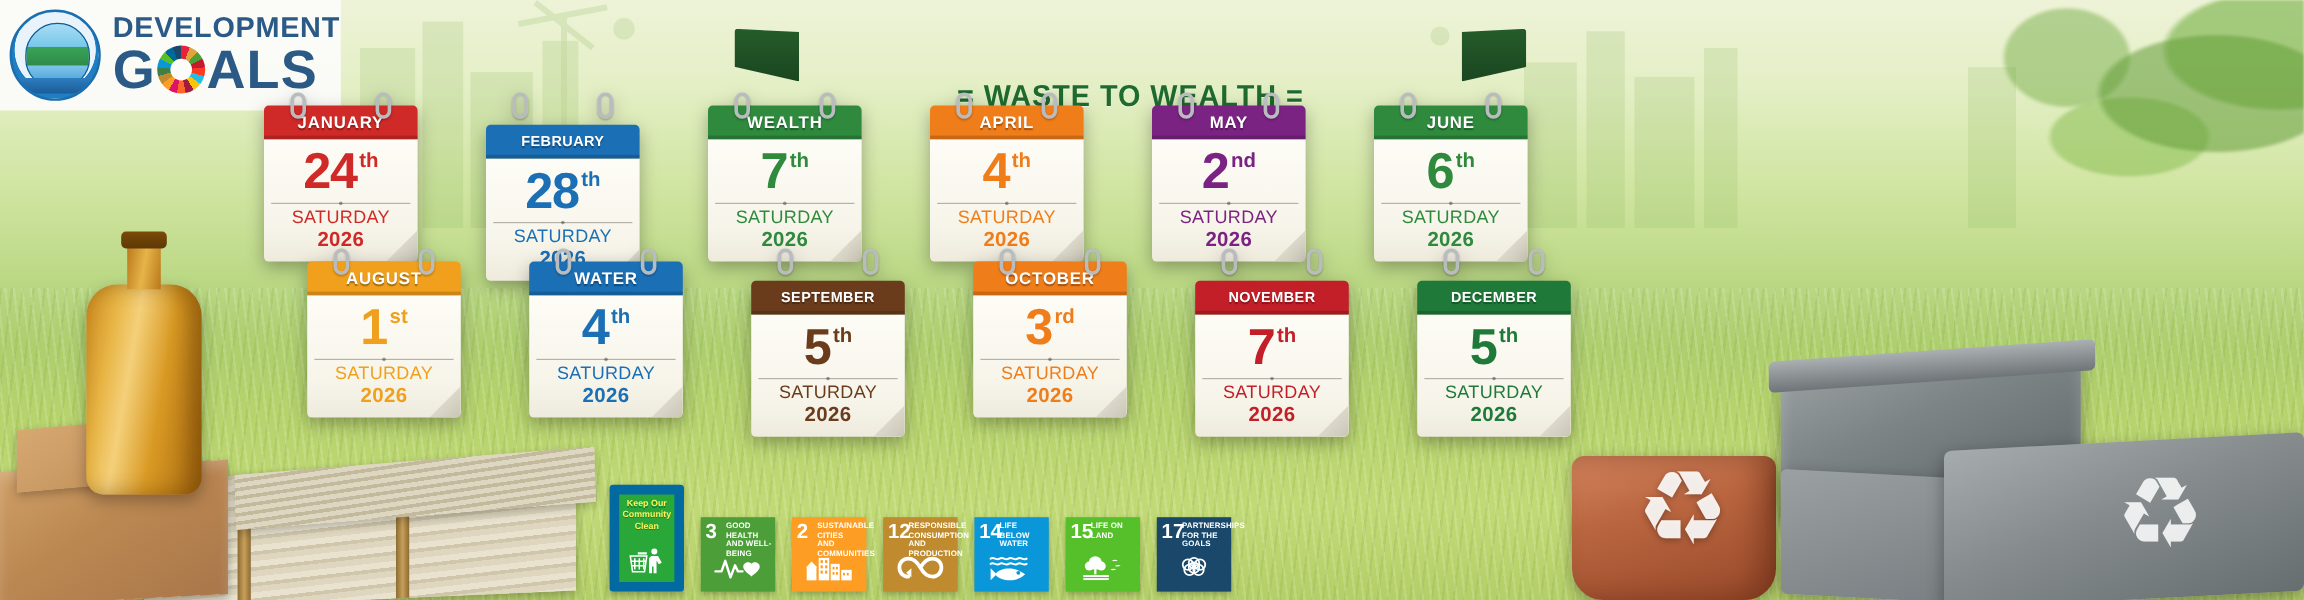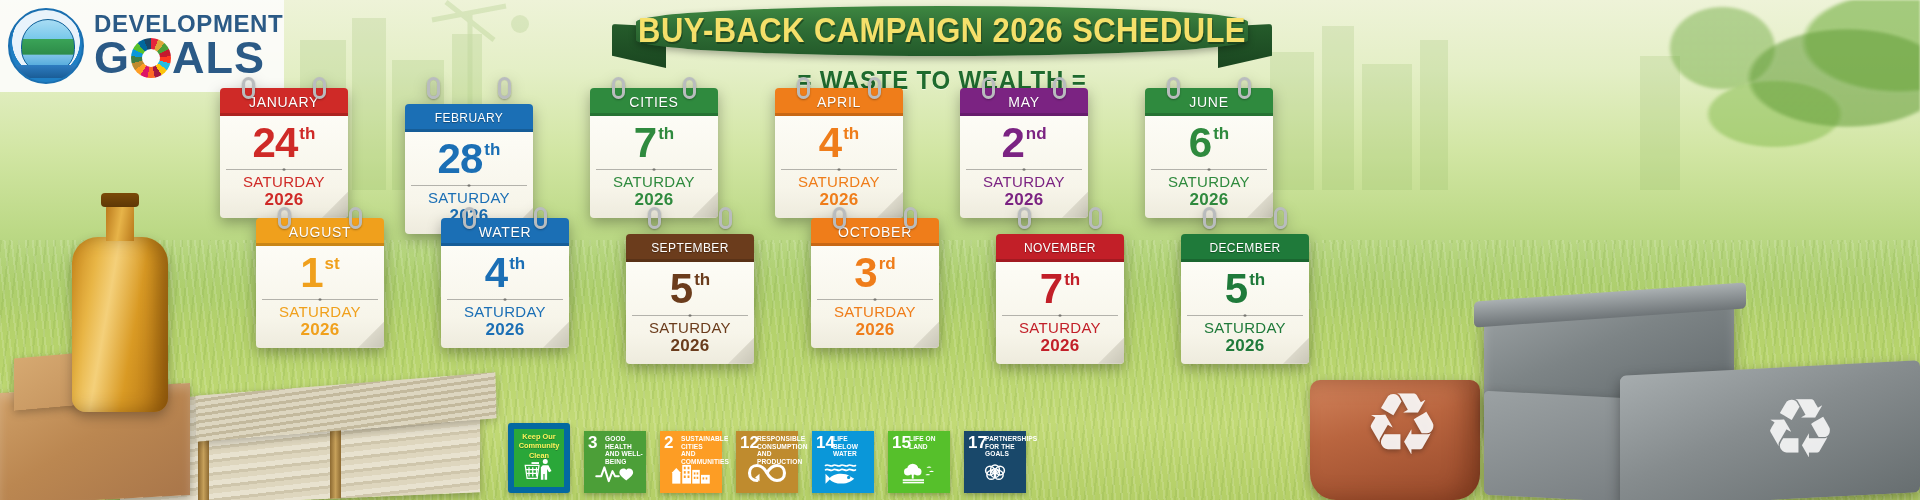--- a/index.html
+++ b/index.html
@@ -251,21 +251,21 @@
     position: absolute; top: 0; width: 13px; height: 22px; border-radius: 7px;
     border: 3.5px solid #b9bcbe;
     background: transparent;
     box-shadow: inset 0 0 1px rgba(0,0,0,.3), 0 1px 2px rgba(0,0,0,.3);
   }
   .ring.a { left: 22px; }
   .ring.b { right: 22px; }
   .cal-head {
     height: 28px; border-radius: 4px 4px 0 0;
     display: flex; align-items: center; justify-content: center;
-    color: #fff; font-weight: 400; font-size: 14px; letter-spacing: .7px;
+    color: #fff; font-weight: 700; font-size: 14px; letter-spacing: .7px;
     text-shadow: 0 1px 1px rgba(0,0,0,.35);
     position: relative; z-index: 3;
   }
   .cal-head::after {
     content:""; position:absolute; left:0; right:0; bottom:0; height:3px;
     background: rgba(0,0,0,.16);
   }
   .cal-head.small { font-size: 12px; letter-spacing: .4px; margin-top: 16px; }
   .cal-body {
     background: linear-gradient(180deg,#fdfcf6 0%, #f7f5ea 70%, #eeebdd 100%);
@@ -322,21 +322,21 @@
     color: #fff; font-weight: 700; font-size: 6.6px; line-height: 1.16;
     letter-spacing: .1px; text-transform: uppercase;
   }
   .sdg-tile .art {
     position: absolute; left: 0; right: 0; bottom: 3px; height: 34px;
     display: flex; align-items: center; justify-content: center;
   }
   .sdg-tile .art svg { width: 40px; height: 32px; fill: #fff; }
   
   .kocc {
-    width: 62px; height: 70px; background: #2aa739; border: 6px solid #0369a1;
+    width: 62px; height: 89px; background: #2aa739; border: 8px solid #0369a1;
     border-radius: 3px; position: relative; box-shadow: 0 2px 5px rgba(0,0,0,.25);
   }
   .kocc .kt {
     position: absolute; top: 3px; left: 0; right: 0; text-align: center;
     color: #fdf35c; font-weight: 800; font-size: 7.4px; line-height: 1.25;
     text-shadow: 0 1px 0 rgba(0,0,0,.25);
   }
   .kocc .ka { position: absolute; bottom: 3px; left: 0; right: 0; height: 30px;
     display:flex; align-items:center; justify-content:center; }
   .kocc .ka svg { width: 40px; height: 30px; fill: #fff; }
@@ -405,23 +405,20 @@
         <span class="sdg-wheel"></span>
         <span class="gword">ALS</span>
       </div>
     </div>
   </div>
 
   <div class="title-wrap">
     <div class="ribbon">
       <div class="tail l"></div>
       <div class="tail r"></div>
-      <div class="band">
-        <span class="ribbon-title">BUY-BACK CAMPAIGN 2026 SCHEDULE</span>
-      </div>
     </div>
     <div class="subtitle">= WASTE TO WEALTH =</div>
   </div>
 
   <div class="cal-row" id="row1">
   <div class="cal-card">
     <div class="cal-rings">
       <span class="ring a"></span>
           <span class="ring b"></span>
     </div>
@@ -450,21 +447,21 @@
       <div class="divider"></div>
       <div class="dow" style="color:#1b6fb5">SATURDAY</div>
       <div class="yr" style="color:#1b6fb5">2026</div>
     </div>
   </div>
   <div class="cal-card">
     <div class="cal-rings">
       <span class="ring a"></span>
           <span class="ring b"></span>
     </div>
-    <div class="cal-head" style="background:#2f8a3e">CITIES</div>
+    <div class="cal-head" style="background:#2f8a3e">WEALTH</div>
     <div class="cal-body">
       <div class="day-line">
         <span class="day-num" style="color:#2f8a3e">7</span>
         <span class="day-sup" style="color:#2f8a3e">th</span>
       </div>
       <div class="divider"></div>
       <div class="dow" style="color:#2f8a3e">SATURDAY</div>
       <div class="yr" style="color:#2f8a3e">2026</div>
     </div>
   </div>

